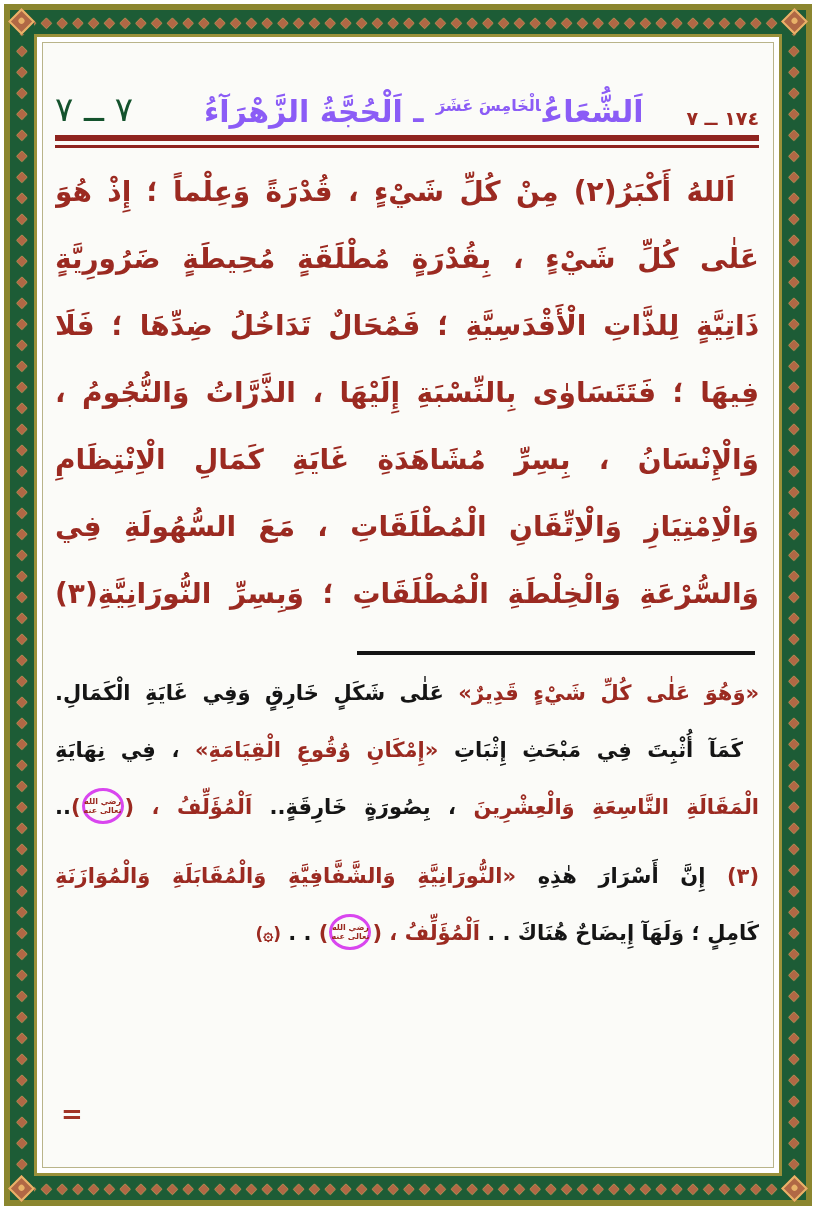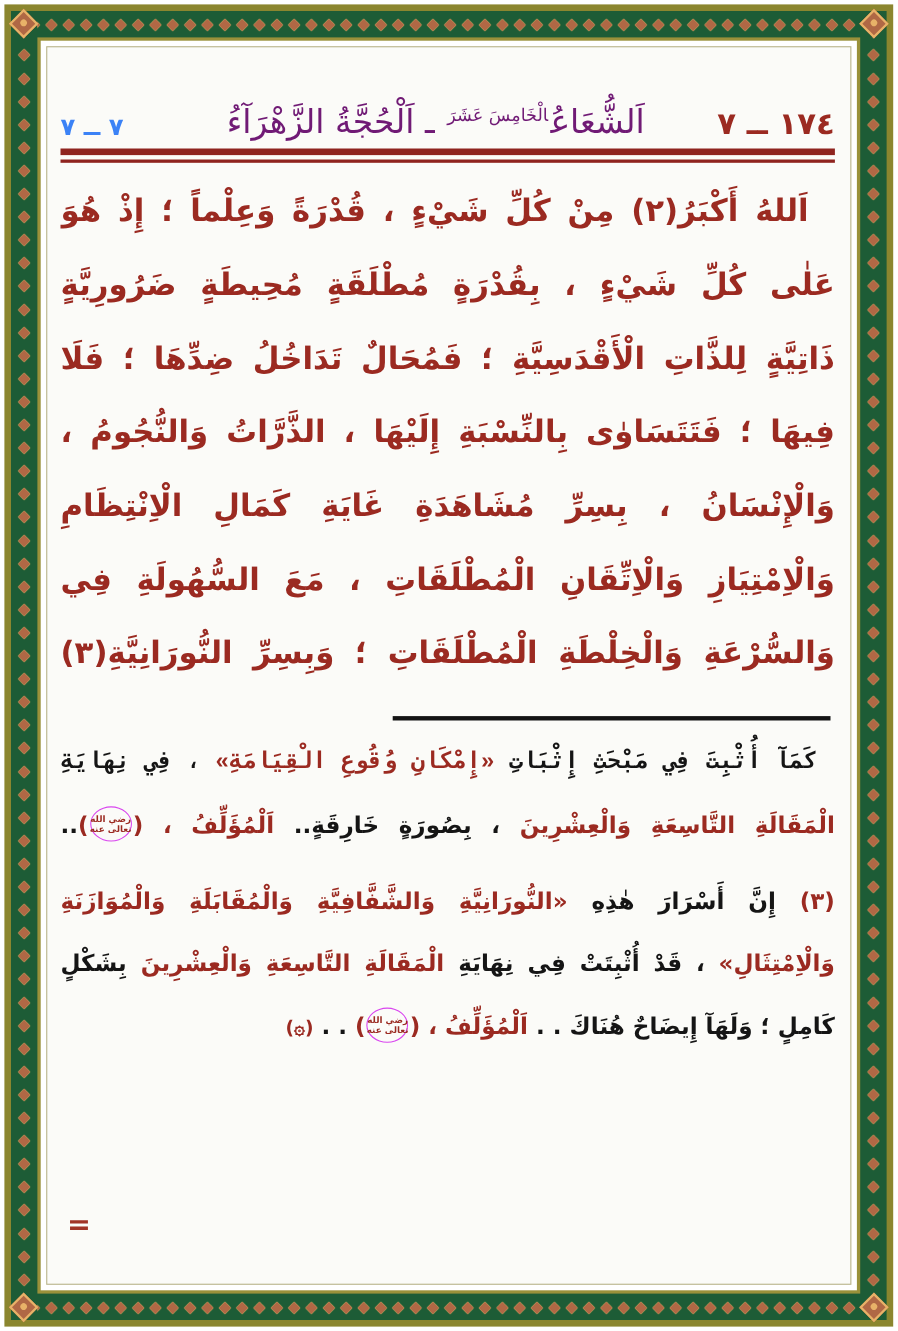--- a/index.html
+++ b/index.html
@@ -27,48 +27,48 @@
   .orn-left .orn-fill,.orn-right .orn-fill{writing-mode:vertical-rl;text-orientation:upright;}
   .corner{position:absolute;width:15px;height:15px;background:#b06845;
           border:2px solid #e8b268;transform:rotate(45deg);}
   .corner::after{content:"";position:absolute;left:4px;top:4px;width:6px;height:6px;
                  border-radius:50%;background:#e8b268;}
   .c-tl{top:12px;left:12px;} .c-tr{top:12px;right:12px;}
   .c-bl{bottom:12px;left:12px;} .c-br{bottom:12px;right:12px;}
   
   .header{display:flex;align-items:flex-end;justify-content:space-between;
           margin-top:8px;height:66px;direction:rtl;}
-  .page-num{font-size:28px;font-weight:bold;color:#9b2a21;white-space:nowrap;}
-  .title{font-size:30px;font-weight:normal;color:#701a75;white-space:nowrap;margin-left:28px;}
+  .page-num{font-size:19px;font-weight:bold;color:#9b2a21;white-space:nowrap;}
+  .title{font-size:30px;font-weight:bold;color:#8b5cf6;white-space:nowrap;margin-left:28px;}
   .title .t-sup{font-size:16px;position:relative;top:-11px;margin:0 2px;}
-  .ghost{font-size:22px;font-weight:bold;color:#3b82f6;white-space:nowrap;}
+  .ghost{font-size:34px;font-weight:normal;color:#14532d;white-space:nowrap;}
   .double-rule{margin-top:6px;}
   .rule-a{height:6px;background:#8f241f;}
   .rule-b{height:3px;background:#8f241f;margin-top:4px;}
   
   .main-text{margin-top:10px;}
   .main-line{
     font-size:28px;font-weight:bold;color:#9b2a21;line-height:67px;height:67px;
     text-align:justify;text-align-last:justify;white-space:normal;overflow:hidden;
   }
   .indent-1{padding-right:24px;}
   
   .fn-sep{height:4px;background:#141414;width:398px;margin:24px 4px 10px auto;}
   .fn-line{
     font-size:21px;font-weight:bold;line-height:57px;height:57px;
     text-align:justify;text-align-last:justify;overflow:hidden;
   }
   .fn-line.no-stretch{text-align:right;text-align-last:auto;}
-  .fn-line.indent-2{padding-right:16px;font-family:Liberation Mono, monospace;}
+  .fn-line.indent-2{padding-right:16px;}
   .fn-gap{height:12px;}
   .fn-red{color:#9b2a21;}
   .fn-black{color:#151515;}
   .seal{
     display:inline-flex;flex-direction:column;align-items:center;justify-content:center;
-    width:36px;height:30px;border:1px solid #d946ef;border-radius:50%;
+    width:36px;height:30px;border:3px solid #d946ef;border-radius:50%;
     vertical-align:middle;color:#9b2a21;font-weight:bold;margin:0 1px;position:relative;top:-2px;
   }
   .seal span{font-size:8px;line-height:9px;white-space:nowrap;}
   .rosette{color:#9b2a21;font-size:17px;}
   .continuation{
     position:absolute;left:18px;top:1056px;color:#a13427;
     font-size:26px;font-weight:bold;
   }
 </style>
 </head>
@@ -116,32 +116,32 @@
       <div class="main-line">ذَاتِيَّةٍ لِلذَّاتِ الْأَقْدَسِيَّةِ ؛ فَمُحَالٌ تَدَاخُلُ ضِدِّهَا ؛ فَلَا مَرَاتِبَ</div>
       <div class="main-line">فِيهَا ؛ فَتَتَسَاوٰى بِالنِّسْبَةِ إِلَيْهَا ، الذَّرَّاتُ وَالنُّجُومُ ، وَالْجُزْءُ</div>
       <div class="main-line">وَالْإِنْسَانُ ، بِسِرِّ مُشَاهَدَةِ غَايَةِ كَمَالِ الْاِنْتِظَامِ وَالْاِتِّزَانِ</div>
       <div class="main-line">وَالْاِمْتِيَازِ وَالْاِتِّقَانِ الْمُطْلَقَاتِ ، مَعَ السُّهُولَةِ فِي الْكَثْرَةِ</div>
       <div class="main-line">وَالسُّرْعَةِ وَالْخِلْطَةِ الْمُطْلَقَاتِ ؛ وَبِسِرِّ النُّورَانِيَّةِ(٣) وَالشَّفَّافِيَّةِ</div>
     </div>
 
     <div class="fn-sep"></div>
 
     <div>
+      <div class="fn-line"><span class="fn-red">«وَهُوَ عَلٰى كُلِّ شَيْءٍ قَدِيرٌ» </span><span class="fn-black">عَلٰى شَكَلٍ خَارِقٍ وَفِي غَايَةِ الْكَمَالِ.</span></div>
       <div class="fn-line indent-2"><span class="fn-black">كَمَآ أُثْبِتَ فِي مَبْحَثِ إِثْبَاتِ </span><span class="fn-red">«إِمْكَانِ وُقُوعِ الْقِيَامَةِ»</span><span class="fn-black"> ، فِي نِهَايَةِ</span></div>
       <div class="fn-line"><span class="fn-red">الْمَقَالَةِ التَّاسِعَةِ وَالْعِشْرِينَ </span><span class="fn-black">، بِصُورَةٍ خَارِقَةٍ.. </span><span class="fn-red">اَلْمُؤَلِّفُ ، </span><span class="fn-red">(</span><span class="seal">
             <span>رضي الله</span>
             <span>تعالى عنه</span>
           </span><span class="fn-red">)</span><span class="fn-black">..</span></div>
     </div>
 
     <div class="fn-gap"></div>
 
     <div>
       <div class="fn-line"><span class="fn-red">(٣) </span><span class="fn-black">إِنَّ أَسْرَارَ هٰذِهِ </span><span class="fn-red">«النُّورَانِيَّةِ وَالشَّفَّافِيَّةِ وَالْمُقَابَلَةِ وَالْمُوَازَنَةِ وَالْاِنْتِظَامِ</span></div>
-      <div class="fn-line"><span class="fn-red">وَالْاِمْتِثَالِ» </span><span class="fn-black">، قَدْ أُثْبِتَتْ فِي نِهَايَةِ </span><span class="fn-red">الْمَقَالَةِ التَّاسِعَةِ وَالْعِشْرِينَ </span><span class="fn-black">بِشَكْلٍ</span></div>
       <div class="fn-line no-stretch"><span class="fn-black">كَامِلٍ ؛ وَلَهَآ إِيضَاحٌ هُنَاكَ . . </span><span class="fn-red">اَلْمُؤَلِّفُ ، </span><span class="fn-red">(</span><span class="seal">
             <span>رضي الله</span>
             <span>تعالى عنه</span>
           </span><span class="fn-red">)</span><span class="fn-black"> . . </span><span class="fn-red rosette">(۞)</span></div>
     </div>
 
     <div class="continuation">=</div>
 
   </div>
 </div>

